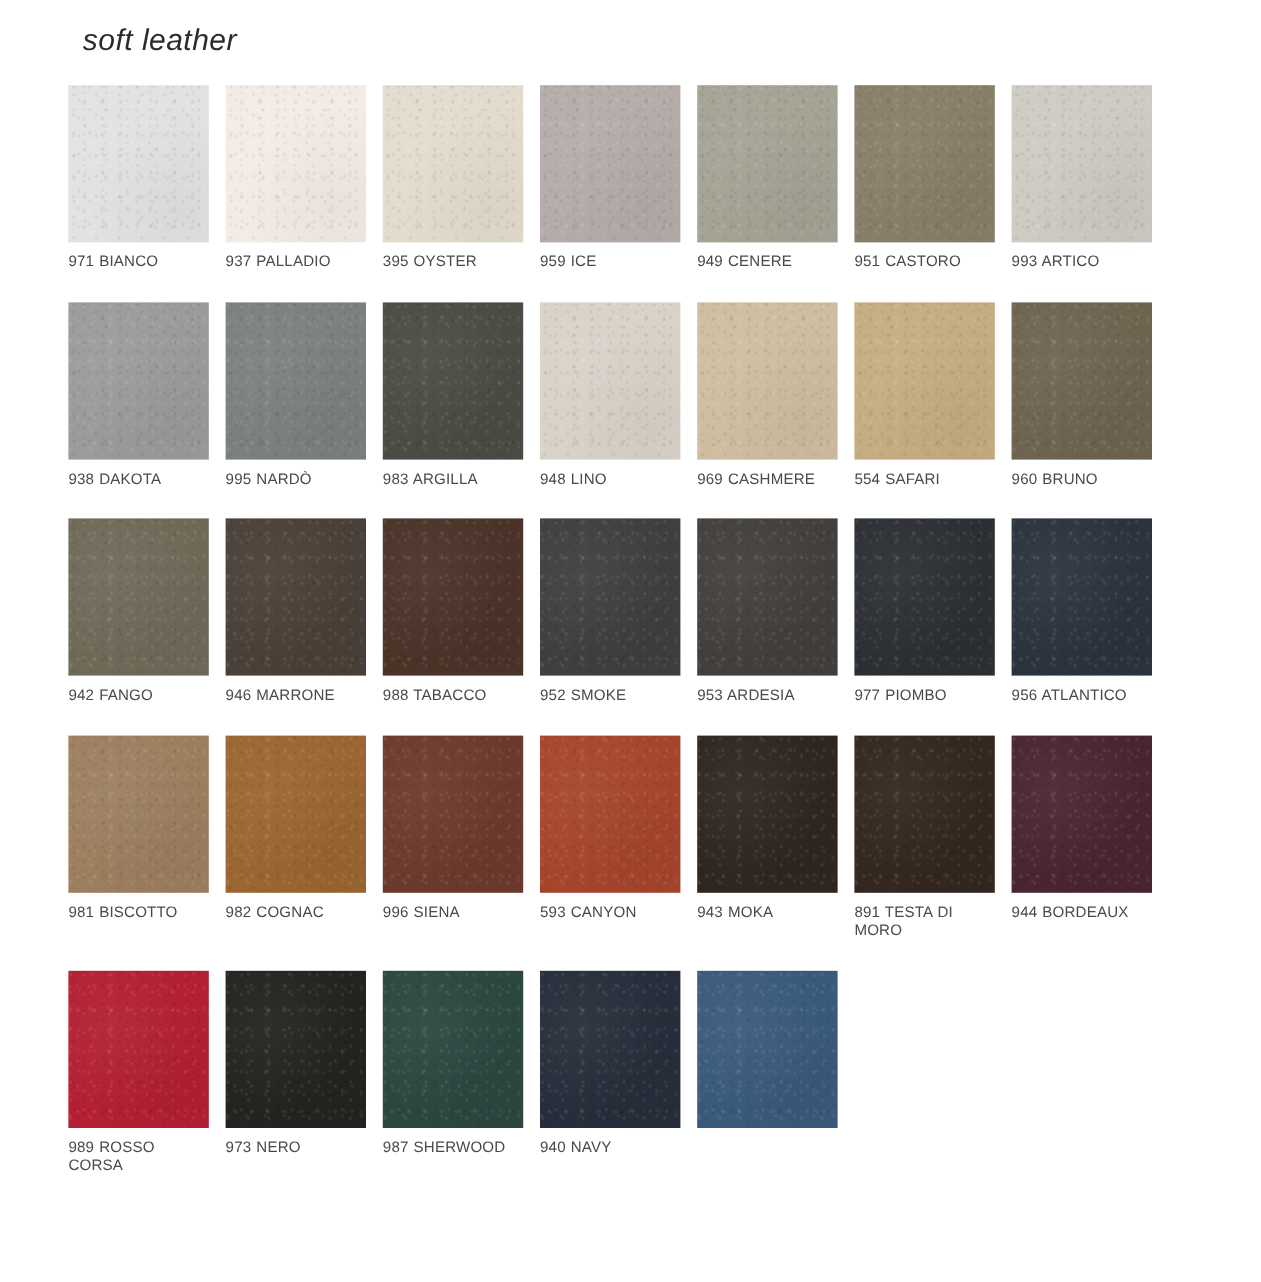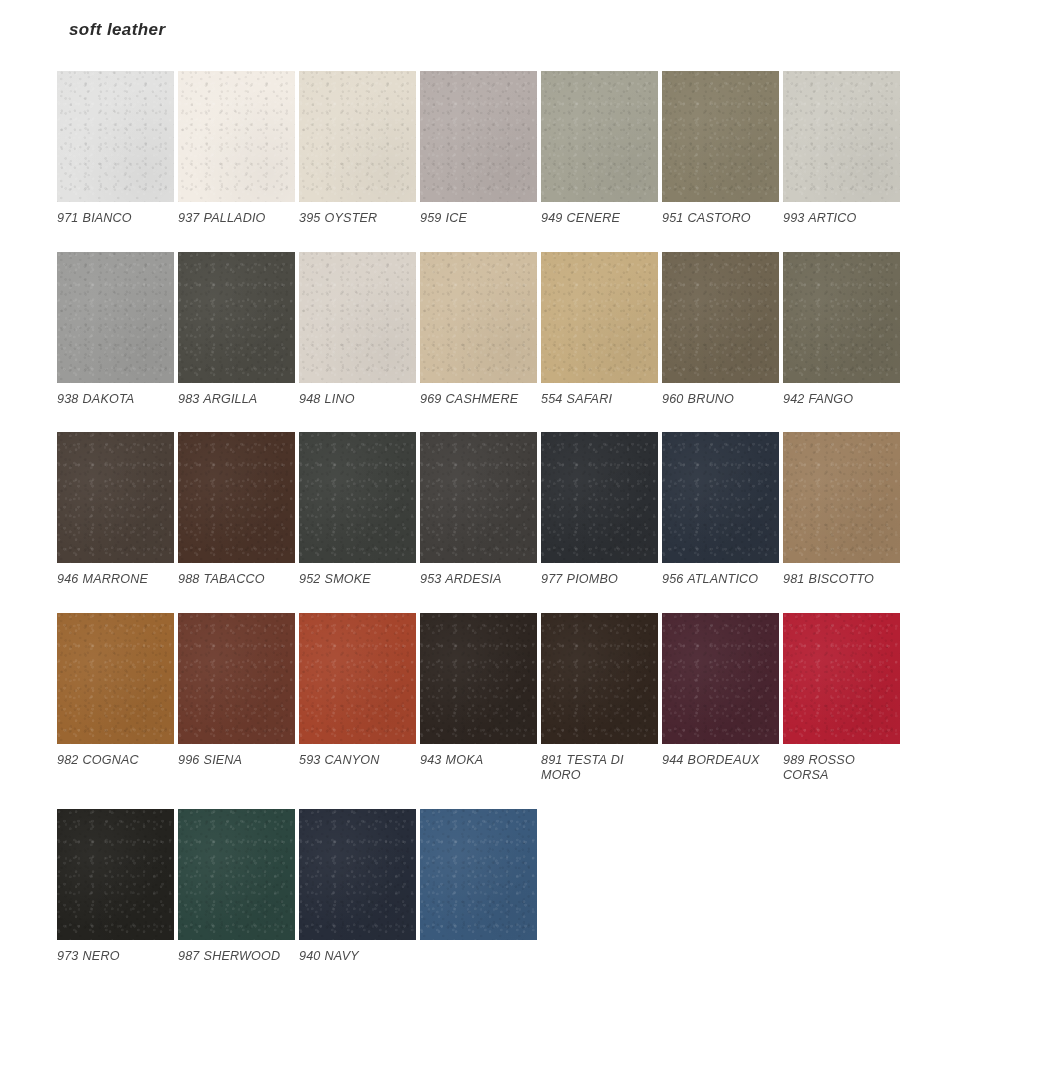--- a/index.html
+++ b/index.html
@@ -21,39 +21,38 @@
     width: 1051px;
     height: 1068px;
     box-sizing: border-box;
   }
   .title {
     position: absolute;
     left: 69px;
     top: 20px;
     font-family: "Liberation Sans", sans-serif;
     font-style: italic;
-    font-size: 17px;
-    font-weight: 700;
+    font-size: 25px;
+    font-weight: 400;
     letter-spacing: 0.4px;
     color: #2b2b2b;
     white-space: nowrap;
   }
   .grid {
     position: absolute;
     left: 57px;
     top: 71px;
     width: 960px;
     display: flex;
     flex-wrap: wrap;
   }
   .cell {
-    width: 121px;
+    width: 131px;
     margin-bottom: 25px;
     box-sizing: border-box;
-    font-style: italic;
   }
   .swatch {
     width: 117px;
     height: 131px;
     position: relative;
     overflow: hidden;
     background-repeat: repeat;
   }
   
   .swatch::before {
@@ -132,20 +131,24 @@
       </div>
       <div class="cell">
         <div class="swatch" style="background-color: rgb(205, 203, 194);"></div>
         <div class="label">993 ARTICO</div>
       </div>
       <div class="cell">
         <div class="swatch" style="background-color: rgb(155, 155, 153);"></div>
         <div class="label">938 DAKOTA</div>
       </div>
       <div class="cell">
+        <div class="swatch" style="background-color: rgb(124, 128, 128);"></div>
+        <div class="label">995 NARDÒ</div>
+      </div>
+      <div class="cell">
         <div class="swatch" style="background-color: rgb(76, 75, 68);"></div>
         <div class="label">983 ARGILLA</div>
       </div>
       <div class="cell">
         <div class="swatch" style="background-color: rgb(217, 210, 201);"></div>
         <div class="label">948 LINO</div>
       </div>
       <div class="cell">
         <div class="swatch" style="background-color: rgb(207, 189, 160);"></div>
         <div class="label">969 CASHMERE</div>

